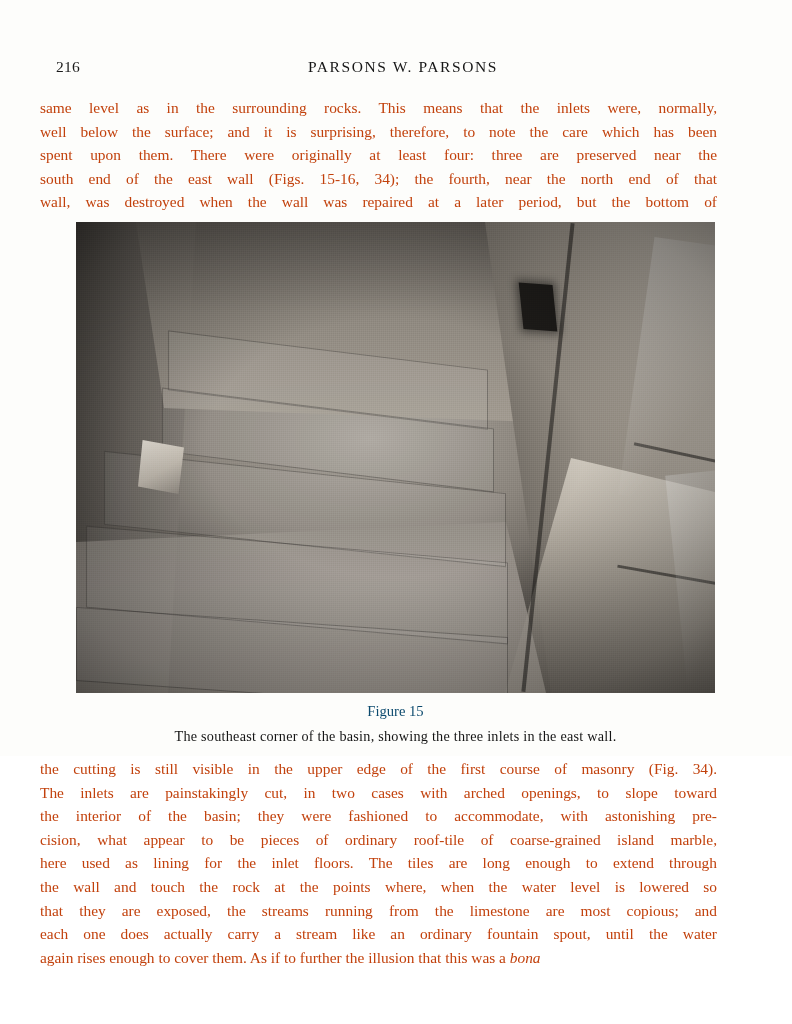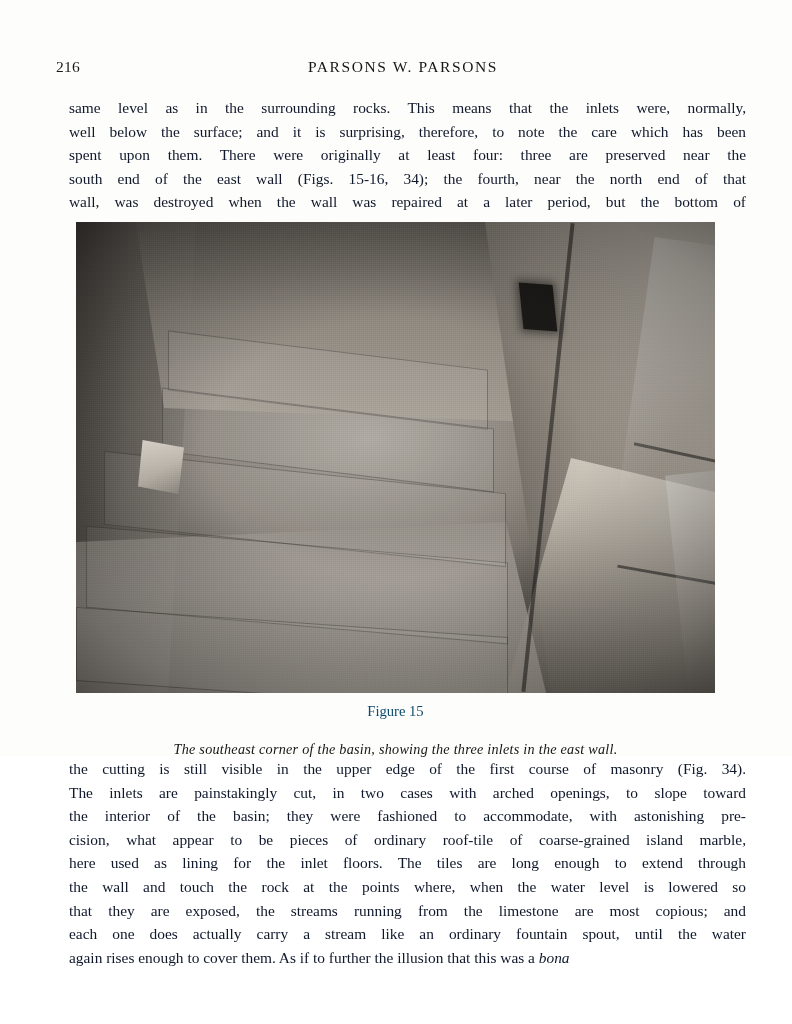--- a/index.html
+++ b/index.html
@@ -40,26 +40,26 @@
   .head-title {
     flex: 1;
     text-align: center;
     font-size: 15.5px;
     letter-spacing: 1.6px;
     color: #161616;
     padding-right: 46px;
   }
   .body-text {
     position: absolute;
-    left: 69px;
+    left: 40px;
     width: 677px;
     font-size: 15.4px;
     line-height: 23.6px;
     text-align: justify;
-    color: #0f172a;
+    color: #c2410c;
   }
   .body-top { top: 96px; }
   .body-bottom { top: 757px; }
   .body-text p {
     margin: 0;
     text-align: justify;
     text-justify: inter-word;
   }
   .body-text p .line {
     display: block;
@@ -85,26 +85,25 @@
     background: #2e2c2a;
     border: 0;
   }
   .figure-caption-num {
     margin-top: 10px;
     text-align: center;
     font-size: 14.6px;
     color: #0c4a6e;
   }
   .figure-caption-text {
-    margin-top: 21px;
+    margin-top: 8px;
     text-align: center;
     font-size: 14.2px;
     letter-spacing: 0.25px;
     color: #151515;
-    font-style: italic;
   }
   .italic { font-style: italic; margin-top: 20px; }
 
   
   .photo-layer { position: absolute; inset: 0; }
   .ph-base {
     background:
       radial-gradient(ellipse 70% 55% at 46% 46%, #a9a49c 0%, #8b857d 38%, #625d57 70%, #46423e 100%);
   }
   .ph-leftwall {

